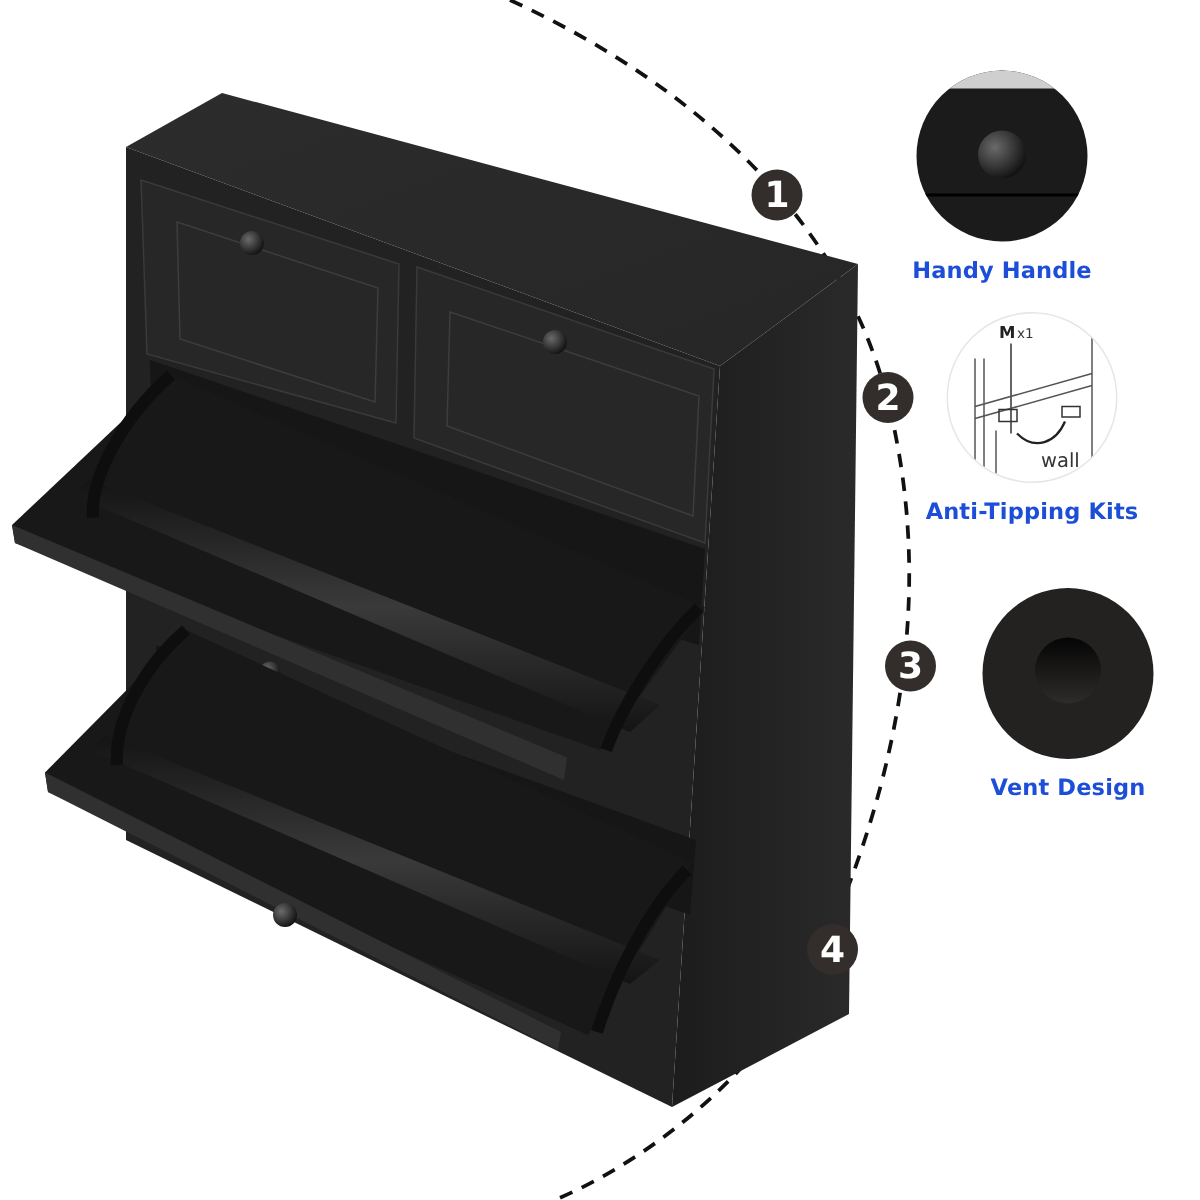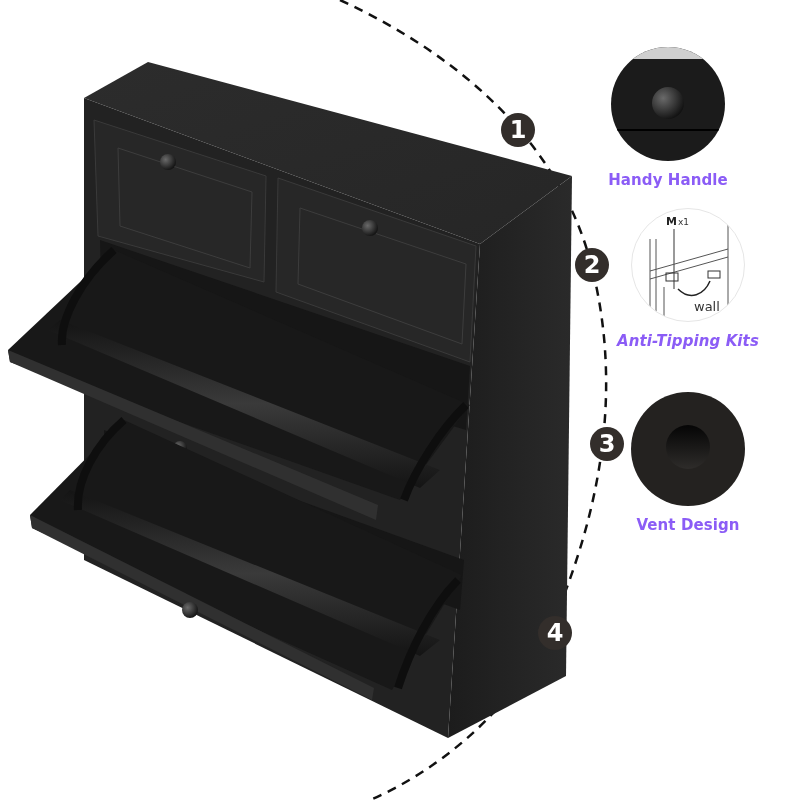--- a/index.html
+++ b/index.html
@@ -32,21 +32,21 @@
       border-radius: 50%;
       margin: 0 auto;
       overflow: hidden;
       position: relative;
     }
     .feature .label {
       margin-top: 10px;
       font-family: "DejaVu Sans", sans-serif;
       font-weight: bold;
       font-size: 15px;
-      color: #8b5cf6;
+      color: #1d4ed8;
       letter-spacing: 0.1px;
     }
   </style>
 </head>
 <body>
 
 <div id="stage">
 
   <svg class="art" width="800" height="800" viewBox="0 0 800 800">
     <defs>
@@ -132,24 +132,24 @@
         <line x1="96" y1="10" x2="96" y2="114" stroke="#555" stroke-width="1"></line>
         <line x1="42" y1="20" x2="42" y2="80" stroke="#555" stroke-width="1.2"></line>
         <rect x="34" y="64" width="12" height="8" fill="none" stroke="#333" stroke-width="1"></rect>
         <rect x="76" y="62" width="12" height="7" fill="none" stroke="#333" stroke-width="1"></rect>
         <path d="M 46 80 C 58 92, 72 86, 78 72" fill="none" stroke="#222" stroke-width="1.5"></path>
         <text x="34" y="16" font-family="DejaVu Sans, sans-serif" font-weight="bold" font-size="11" fill="#222">M</text>
         <text x="46" y="16" font-family="DejaVu Sans, sans-serif" font-size="9" fill="#333">x1</text>
         <text x="62" y="102" font-family="DejaVu Sans, sans-serif" font-size="13" fill="#333">wall</text>
       </svg>
     </div>
-    <div class="label" style="margin-left:-30px; margin-right:-30px;font-style:italic;">Anti-Tipping Kits</div>
+    <div class="label" style="margin-left:-30px; margin-right:-30px;">Anti-Tipping Kits</div>
   </div>
 
-  <div class="feature" style="left:628px; top:392px; width:120px;">
+  <div class="feature" style="left:652px; top:392px; width:120px;">
     <div class="thumb" style="background:#242220;">
       <svg width="114" height="114" viewBox="0 0 114 114">
         <defs>
           <linearGradient id="ventGrad" x1="0" y1="0" x2="0" y2="1">
             <stop offset="0" stop-color="#050505"></stop>
             <stop offset="1" stop-color="#2e2c2a"></stop>
           </linearGradient>
         </defs>
         <circle cx="57" cy="55" r="22" fill="url(#ventGrad)"></circle>
       </svg>

